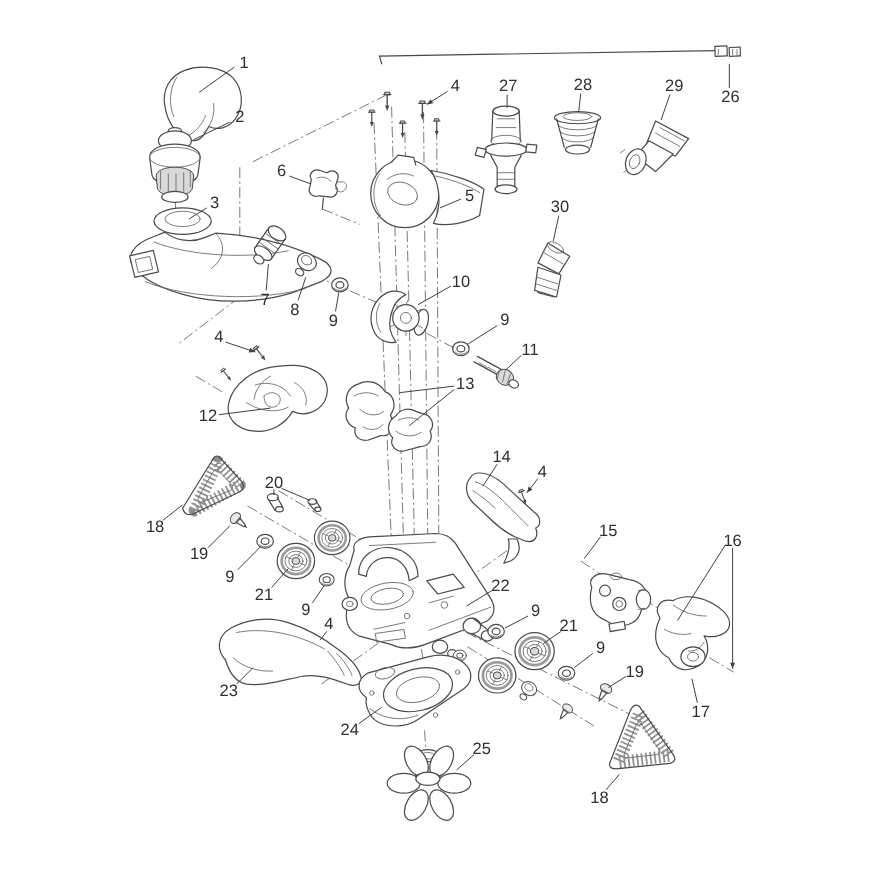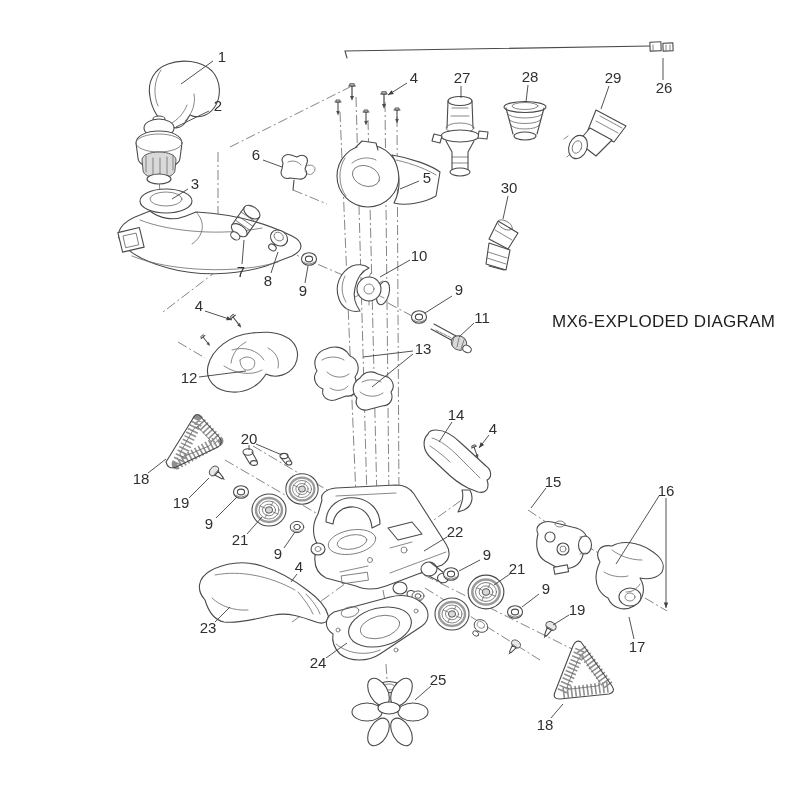--- a/index.html
+++ b/index.html
@@ -486,14 +486,13 @@
         <text x="318" y="668" text-anchor="middle" class="lbl">24</text>
         <line x1="431" y1="686" x2="415" y2="700" class="leader"></line>
         <text x="438" y="685" text-anchor="middle" class="lbl">25</text>
         <line x1="634" y1="639" x2="629" y2="617" class="leader"></line>
         <text x="637" y="652" text-anchor="middle" class="lbl">17</text>
         <line x1="551" y1="718" x2="563" y2="704" class="leader"></line>
         <text x="545" y="730" text-anchor="middle" class="lbl">18</text>
       </g>
 </svg>
 
-<div class="title">MX6-EXPLODED DIAGRAM</div>
 </div>
 
 </body></html>

